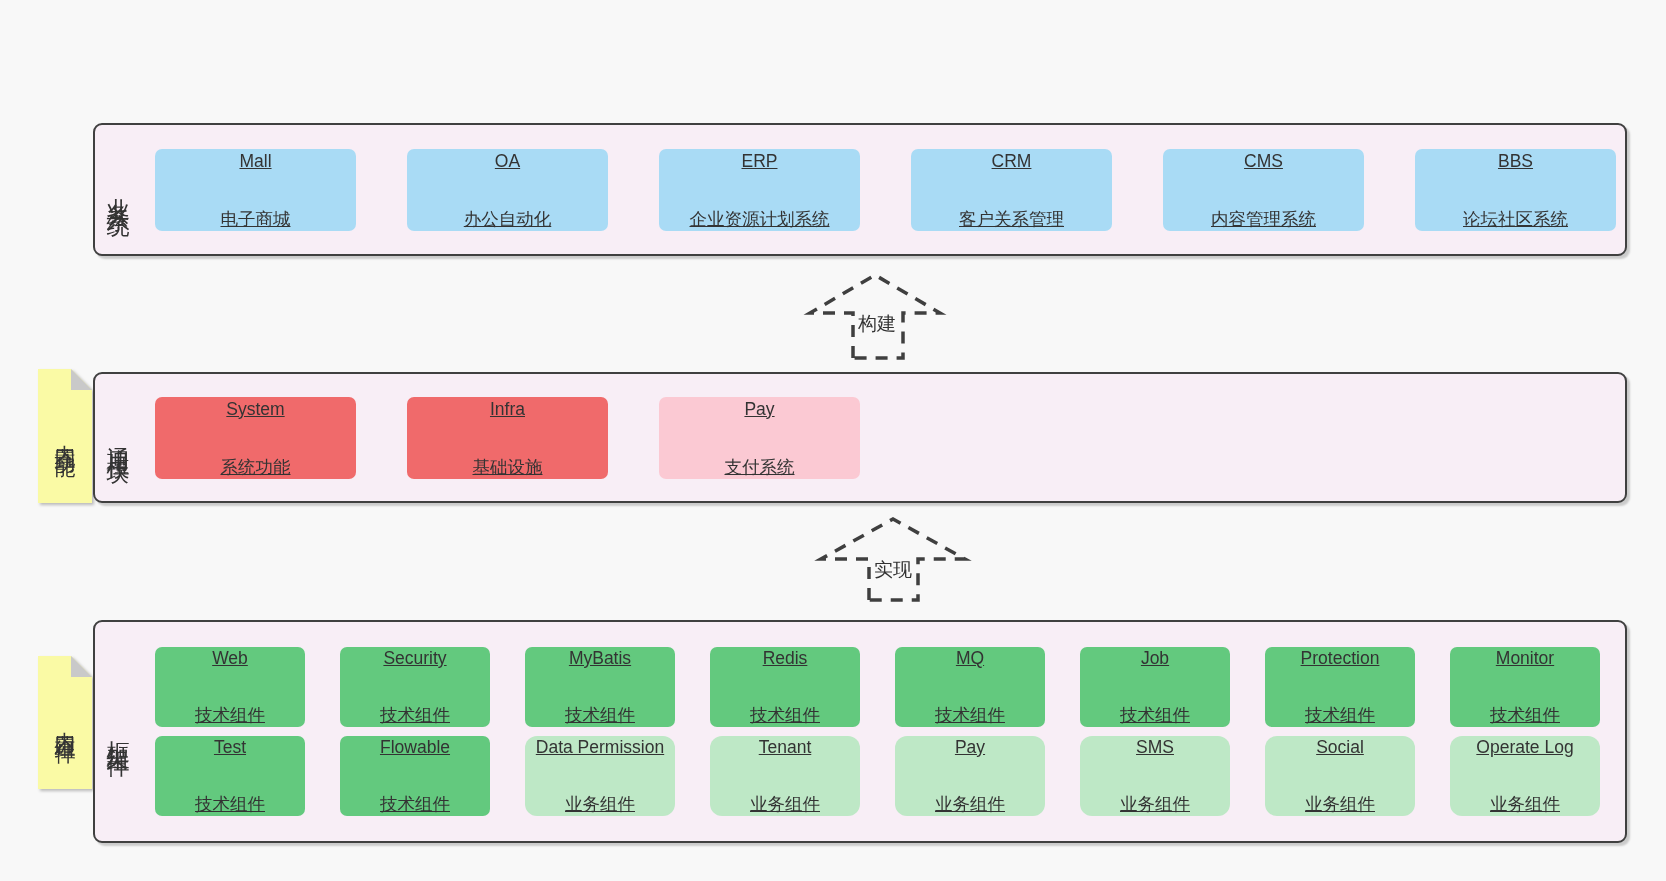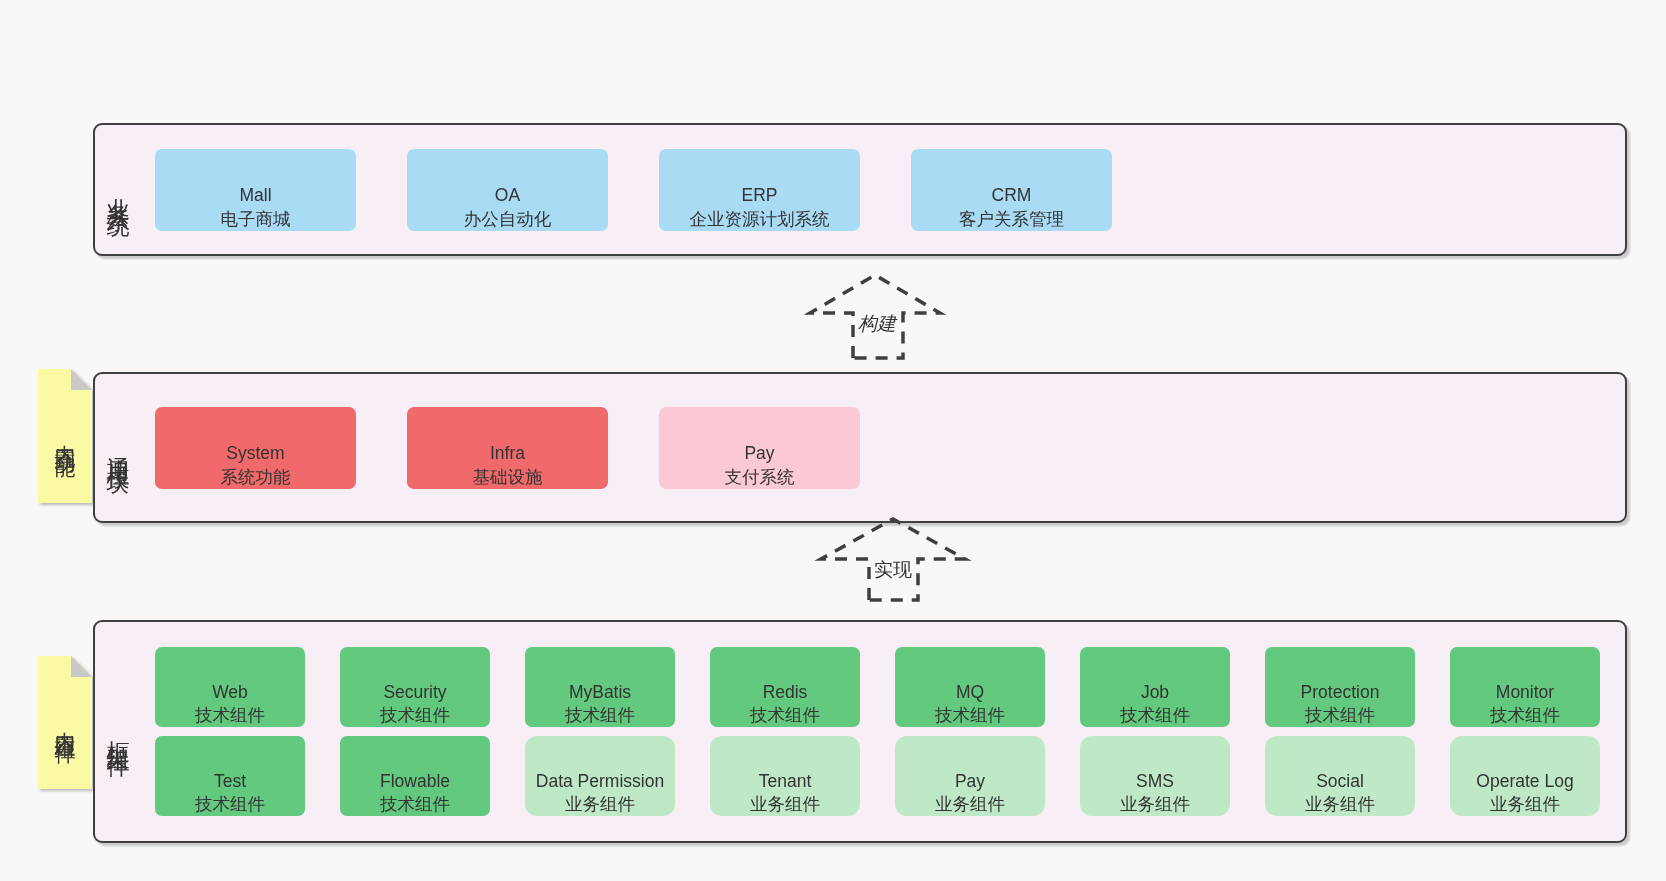--- a/index.html
+++ b/index.html
@@ -16,22 +16,22 @@
     display:flex;align-items:center;
   }
   .vlabel{
     flex:0 0 46px;display:flex;align-items:center;justify-content:center;
     writing-mode:vertical-rl;text-orientation:upright;
     font-size:23px;letter-spacing:5px;line-height:1;color:#333;
   }
   .boxrow{display:flex;gap:51px;margin-left:14px;}
   .box{
     box-sizing:border-box;width:201px;height:82px;border-radius:7px;
-    display:flex;flex-direction:column;align-items:center;justify-content:flex-end;
-    text-align:center;font-size:17.5px;line-height:24px;color:#333;
+    display:flex;flex-direction:column;align-items:center;justify-content:space-between;
+    text-align:center;font-size:17.5px;line-height:24px;color:#333;text-decoration:underline;
   }
   .box .en,.box .zh{white-space:pre-line;}
   .blue{background:#a9dbf5;}
   .red{background:#f06a6b;}
   .pink{background:#fbc9d3;}
   .green{background:#63c97e;}
   .lgreen{background:#bee8c6;border-radius:12px;}
   .grid{display:flex;flex-direction:column;gap:9px;margin-left:14px;}
   .gridrow{display:flex;gap:35px;}
   .sbox{width:150px;height:80px;font-size:17.5px;line-height:23px;}
@@ -75,37 +75,45 @@
       <div class="zh">办公自动化</div>
     </div>
     <div class="box blue">
       <div class="en">ERP</div>
       <div class="zh">企业资源计划系统</div>
     </div>
     <div class="box blue">
       <div class="en">CRM</div>
       <div class="zh">客户关系管理</div>
     </div>
+    <div class="box blue">
+      <div class="en">CMS</div>
+      <div class="zh">内容管理系统</div>
+    </div>
+    <div class="box blue">
+      <div class="en">BBS</div>
+      <div class="zh">论坛社区系统</div>
+    </div>
   </div>
 </section>
 
 <div class="arrow" style="left:795px;top:266px;width:160px;height:100px;">
   <svg width="160" height="100" viewBox="0 0 160 100">
     <path d="M58,92 L58,47 L15,47 L80,9 L145,47 L108,47 L108,92 Z"></path>
   </svg>
-  <div class="arrow-label" style="left:82px;top:58px;font-style:italic;">构建</div>
+  <div class="arrow-label" style="left:82px;top:58px;">构建</div>
 </div>
 
 <div class="sticky" style="left:38px;top:369px;height:134px;">
   <div class="sticky-body"></div>
   <div class="sticky-fold"></div>
   <div class="sticky-text">内置功能</div>
 </div>
 
-<section class="panel" style="left:93px;top:372px;width:1534px;height:151px;">
+<section class="panel" style="left:93px;top:372px;width:1534px;height:131px;">
   <div class="vlabel">通用模块</div>
   <div class="boxrow">
     <div class="box red">
       <div class="en">System</div>
       <div class="zh">系统功能</div>
     </div>
     <div class="box red">
       <div class="en">Infra</div>
       <div class="zh">基础设施</div>
     </div>

